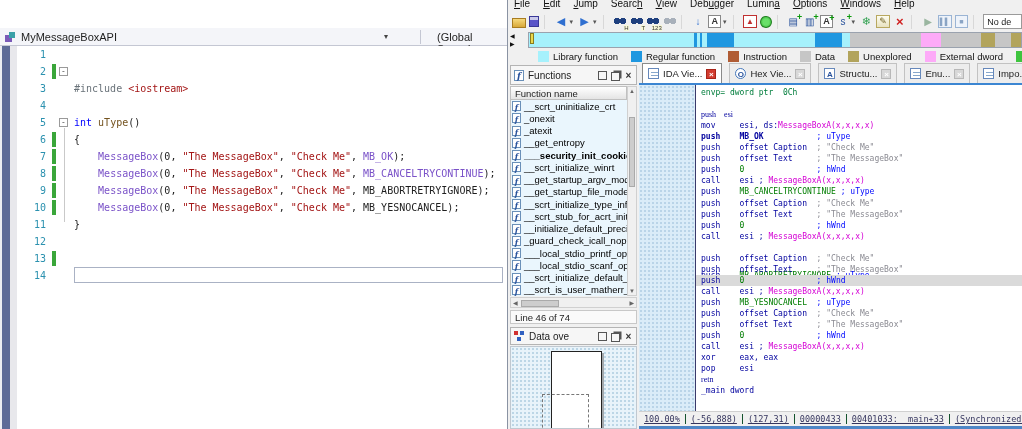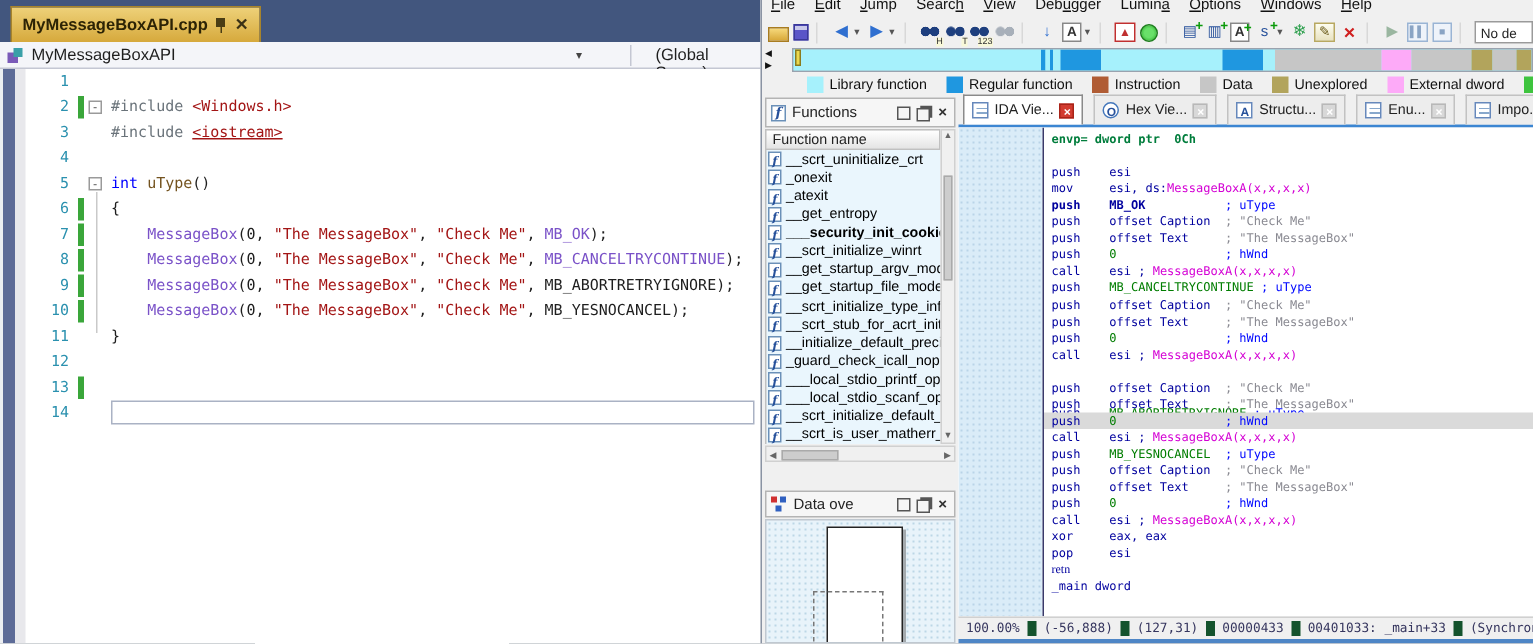--- a/index.html
+++ b/index.html
@@ -134,61 +134,53 @@
   .disasm{position:absolute;left:0;right:0;top:22px;bottom:18px;background:#fff;overflow:hidden;}
   .disasm-filler{position:absolute;left:0;top:0;width:56px;height:100%;
     background-color:#daecf8;background-image:radial-gradient(#b9d4e8 0.8px,transparent 0.9px);background-size:4px 4px;}
   .disasm-vline{position:absolute;left:56px;top:0;width:1px;height:100%;background:#3a3a6a;}
   .dline{position:absolute;left:57px;right:0;height:11.05px;font-family:"DejaVu Sans Mono",monospace;
     font-size:8px;line-height:11.05px;white-space:pre;padding-left:5px;}
   .dline.hl{background:#dadada;}
 
   .ida-statusbar{position:absolute;left:0;right:0;bottom:3px;height:15px;background:#f0f0f0;border-top:1px solid #d0d0d0;
     display:flex;align-items:center;font-family:"DejaVu Sans Mono",monospace;font-size:8.5px;color:#35355e;overflow:hidden;}
-  .status-cell{padding:0 5px;border-right:6px solid #14532d;white-space:nowrap;}
+  .status-cell{padding:0 5px;border-right:1px solid #14532d;white-space:nowrap;text-decoration:underline;}
   .ida-bottomstrip{position:absolute;left:0;right:0;bottom:0;height:3px;background:#4e86c6;}
 </style>
 </head>
 <body>
 
 <div id="screen" data-interactable="false">
 
   <section id="vs" data-interactable="false">
-    <div class="vs-titlebar" data-interactable="false">
-      <div class="vs-tab" data-interactable="true">
-        <span class="vs-tab-title" data-interactable="false">MyMessageBoxAPI.cpp</span>
-        <span class="vs-pin" data-interactable="true"></span>
-        <span class="vs-close" data-interactable="true">✕</span>
-      </div>
-    </div>
     <div class="vs-navbar" data-interactable="false">
       <span class="vs-navicon" data-interactable="false"></span>
       <span data-interactable="true">MyMessageBoxAPI</span>
       <span class="vs-navarrow" data-interactable="true">▾</span>
       <span class="vs-nav-sep" data-interactable="false"></span>
       <span class="vs-scope" data-interactable="true">(Global Scope)</span>
     </div>
     <div class="vs-editor" data-interactable="true">
       <div class="vs-edge1" data-interactable="false"></div>
       <div class="vs-edge2" data-interactable="false"></div>
       <div class="vs-gutter" data-interactable="false"></div>
       <div id="vs-code" data-interactable="false">
           <div class="vs-line" data-interactable="true" style="top: 0px;">
             <span class="vs-ln" data-interactable="false">1</span>
             <span class="vs-code" data-interactable="false"></span>
           </div>
           <div class="vs-line" data-interactable="true" style="top: 17px;">
             <span class="vs-ln" data-interactable="false">2</span>
             <div class="vs-cbar" data-interactable="false"></div>
             <span class="vs-fold" data-interactable="true">-</span>
-            <span class="vs-code" data-interactable="false"><span style="color: rgb(106, 115, 122);">#include </span><span style="color: rgb(163, 21, 21);">&lt;Windows.h&gt;</span></span>
           </div>
           <div class="vs-line" data-interactable="true" style="top: 34px;">
             <span class="vs-ln" data-interactable="false">3</span>
-            <span class="vs-code" data-interactable="false"><span style="color: rgb(106, 115, 122);">#include </span><span style="color: rgb(163, 21, 21); text-decoration: underline;">&lt;iostream&gt;</span></span>
+            <span class="vs-code" data-interactable="false"><span style="color: rgb(106, 115, 122);">#include </span><span style="color: rgb(163, 21, 21);">&lt;iostream&gt;</span></span>
           </div>
           <div class="vs-line" data-interactable="true" style="top: 51px;">
             <span class="vs-ln" data-interactable="false">4</span>
             <span class="vs-code" data-interactable="false"></span>
           </div>
           <div class="vs-line" data-interactable="true" style="top: 68px;">
             <span class="vs-ln" data-interactable="false">5</span>
             <span class="vs-fold" data-interactable="true">-</span>
             <span class="vs-code" data-interactable="false"><span style="color: rgb(0, 0, 255);">int</span><span style="color: rgb(30, 30, 30);"> </span><span style="color: rgb(116, 83, 31);">uType</span><span style="color: rgb(30, 30, 30);">()</span></span>
           </div>
@@ -422,20 +414,21 @@
         <div class="fn-vscroll" data-interactable="true">
           <span class="sarrow" style="top:1px" data-interactable="true">▲</span>
           <div class="fn-vthumb" data-interactable="true"></div>
           <span class="sarrow" style="bottom:1px" data-interactable="true">▼</span>
         </div>
         <div class="fn-hscroll" data-interactable="true">
           <span data-interactable="true">◀</span>
           <div class="fn-hthumb" data-interactable="true"></div>
           <span data-interactable="true">▶</span>
         </div>
+        <div class="fn-status" data-interactable="false">Line 46 of 74</div>
         <div class="gr-head" data-interactable="true">
           <span class="graphico" data-interactable="false"></span>
           <span class="ph-title" data-interactable="false">Data ove</span>
           <span class="wbtn wbtn-max" data-interactable="true"></span>
           <span class="wbtn wbtn-float" data-interactable="true"></span>
           <span class="wbtn wbtn-close" data-interactable="true">×</span>
         </div>
         <div class="gr-view" data-interactable="true">
           <div class="gr-node" data-interactable="false"></div>
           <div class="gr-sel" data-interactable="true"></div>
@@ -466,23 +459,23 @@
             </div>
             <div class="ida-tab" data-interactable="true">
               <span class="tico tico-lines" data-interactable="false"></span>
               <span data-interactable="false">Impo...</span>
             </div>
           </div>
         <div class="disasm" data-interactable="true">
           <div class="disasm-filler" data-interactable="false"></div>
           <div class="disasm-vline" data-interactable="false"></div>
           <div id="disasm-lines" data-interactable="false">
-              <div class="dline" data-interactable="true" style="top: 2px; font-weight: bold;"><span style="color: rgb(0, 125, 60);">envp= dword ptr  0Ch</span></div>
+              <div class="dline" data-interactable="true" style="top: 2px;"><span style="color: rgb(0, 125, 60);">envp= dword ptr  0Ch</span></div>
               <div class="dline" data-interactable="true" style="top: 13.05px;"></div>
-              <div class="dline" data-interactable="true" style="top: 24.1px;"><span style="color: rgb(0, 0, 158);">push    esi</span></div>
+              <div class="dline" data-interactable="true" style="top: 24.1px; font-family: Liberation Serif, serif;"><span style="color: rgb(0, 0, 158);">push    esi</span></div>
               <div class="dline" data-interactable="true" style="top: 35.15px;"><span style="color: rgb(0, 0, 158);">mov     esi, ds:</span><span style="color: rgb(212, 0, 212);">MessageBoxA(x,x,x,x)</span></div>
               <div class="dline" data-interactable="true" style="top: 46.2px;"><span style="color: rgb(0, 0, 158); font-weight: bold;">push    MB_OK           </span><span style="color: rgb(0, 8, 255);">; uType</span></div>
               <div class="dline" data-interactable="true" style="top: 57.25px;"><span style="color: rgb(0, 0, 158);">push    offset Caption  </span><span style="color: rgb(138, 138, 146);">; "Check Me"</span></div>
               <div class="dline" data-interactable="true" style="top: 68.3px;"><span style="color: rgb(0, 0, 158);">push    offset Text     </span><span style="color: rgb(138, 138, 146);">; "The MessageBox"</span></div>
               <div class="dline" data-interactable="true" style="top: 79.35px;"><span style="color: rgb(0, 0, 158);">push    </span><span style="color: rgb(0, 125, 0);">0</span><span style="color: rgb(0, 0, 158);">               </span><span style="color: rgb(0, 8, 255);">; hWnd</span></div>
               <div class="dline" data-interactable="true" style="top: 90.4px;"><span style="color: rgb(0, 0, 158);">call    esi ; </span><span style="color: rgb(212, 0, 212);">MessageBoxA(x,x,x,x)</span></div>
               <div class="dline" data-interactable="true" style="top: 101.45px;"><span style="color: rgb(0, 0, 158);">push    </span><span style="color: rgb(0, 125, 0);">MB_CANCELTRYCONTINUE</span><span style="color: rgb(0, 0, 158);"> </span><span style="color: rgb(0, 8, 255);">; uType</span></div>
               <div class="dline" data-interactable="true" style="top: 112.5px;"><span style="color: rgb(0, 0, 158);">push    offset Caption  </span><span style="color: rgb(138, 138, 146);">; "Check Me"</span></div>
               <div class="dline" data-interactable="true" style="top: 123.55px;"><span style="color: rgb(0, 0, 158);">push    offset Text     </span><span style="color: rgb(138, 138, 146);">; "The MessageBox"</span></div>
               <div class="dline" data-interactable="true" style="top: 134.6px;"><span style="color: rgb(0, 0, 158);">push    </span><span style="color: rgb(0, 125, 0);">0</span><span style="color: rgb(0, 0, 158);">               </span><span style="color: rgb(0, 8, 255);">; hWnd</span></div>

